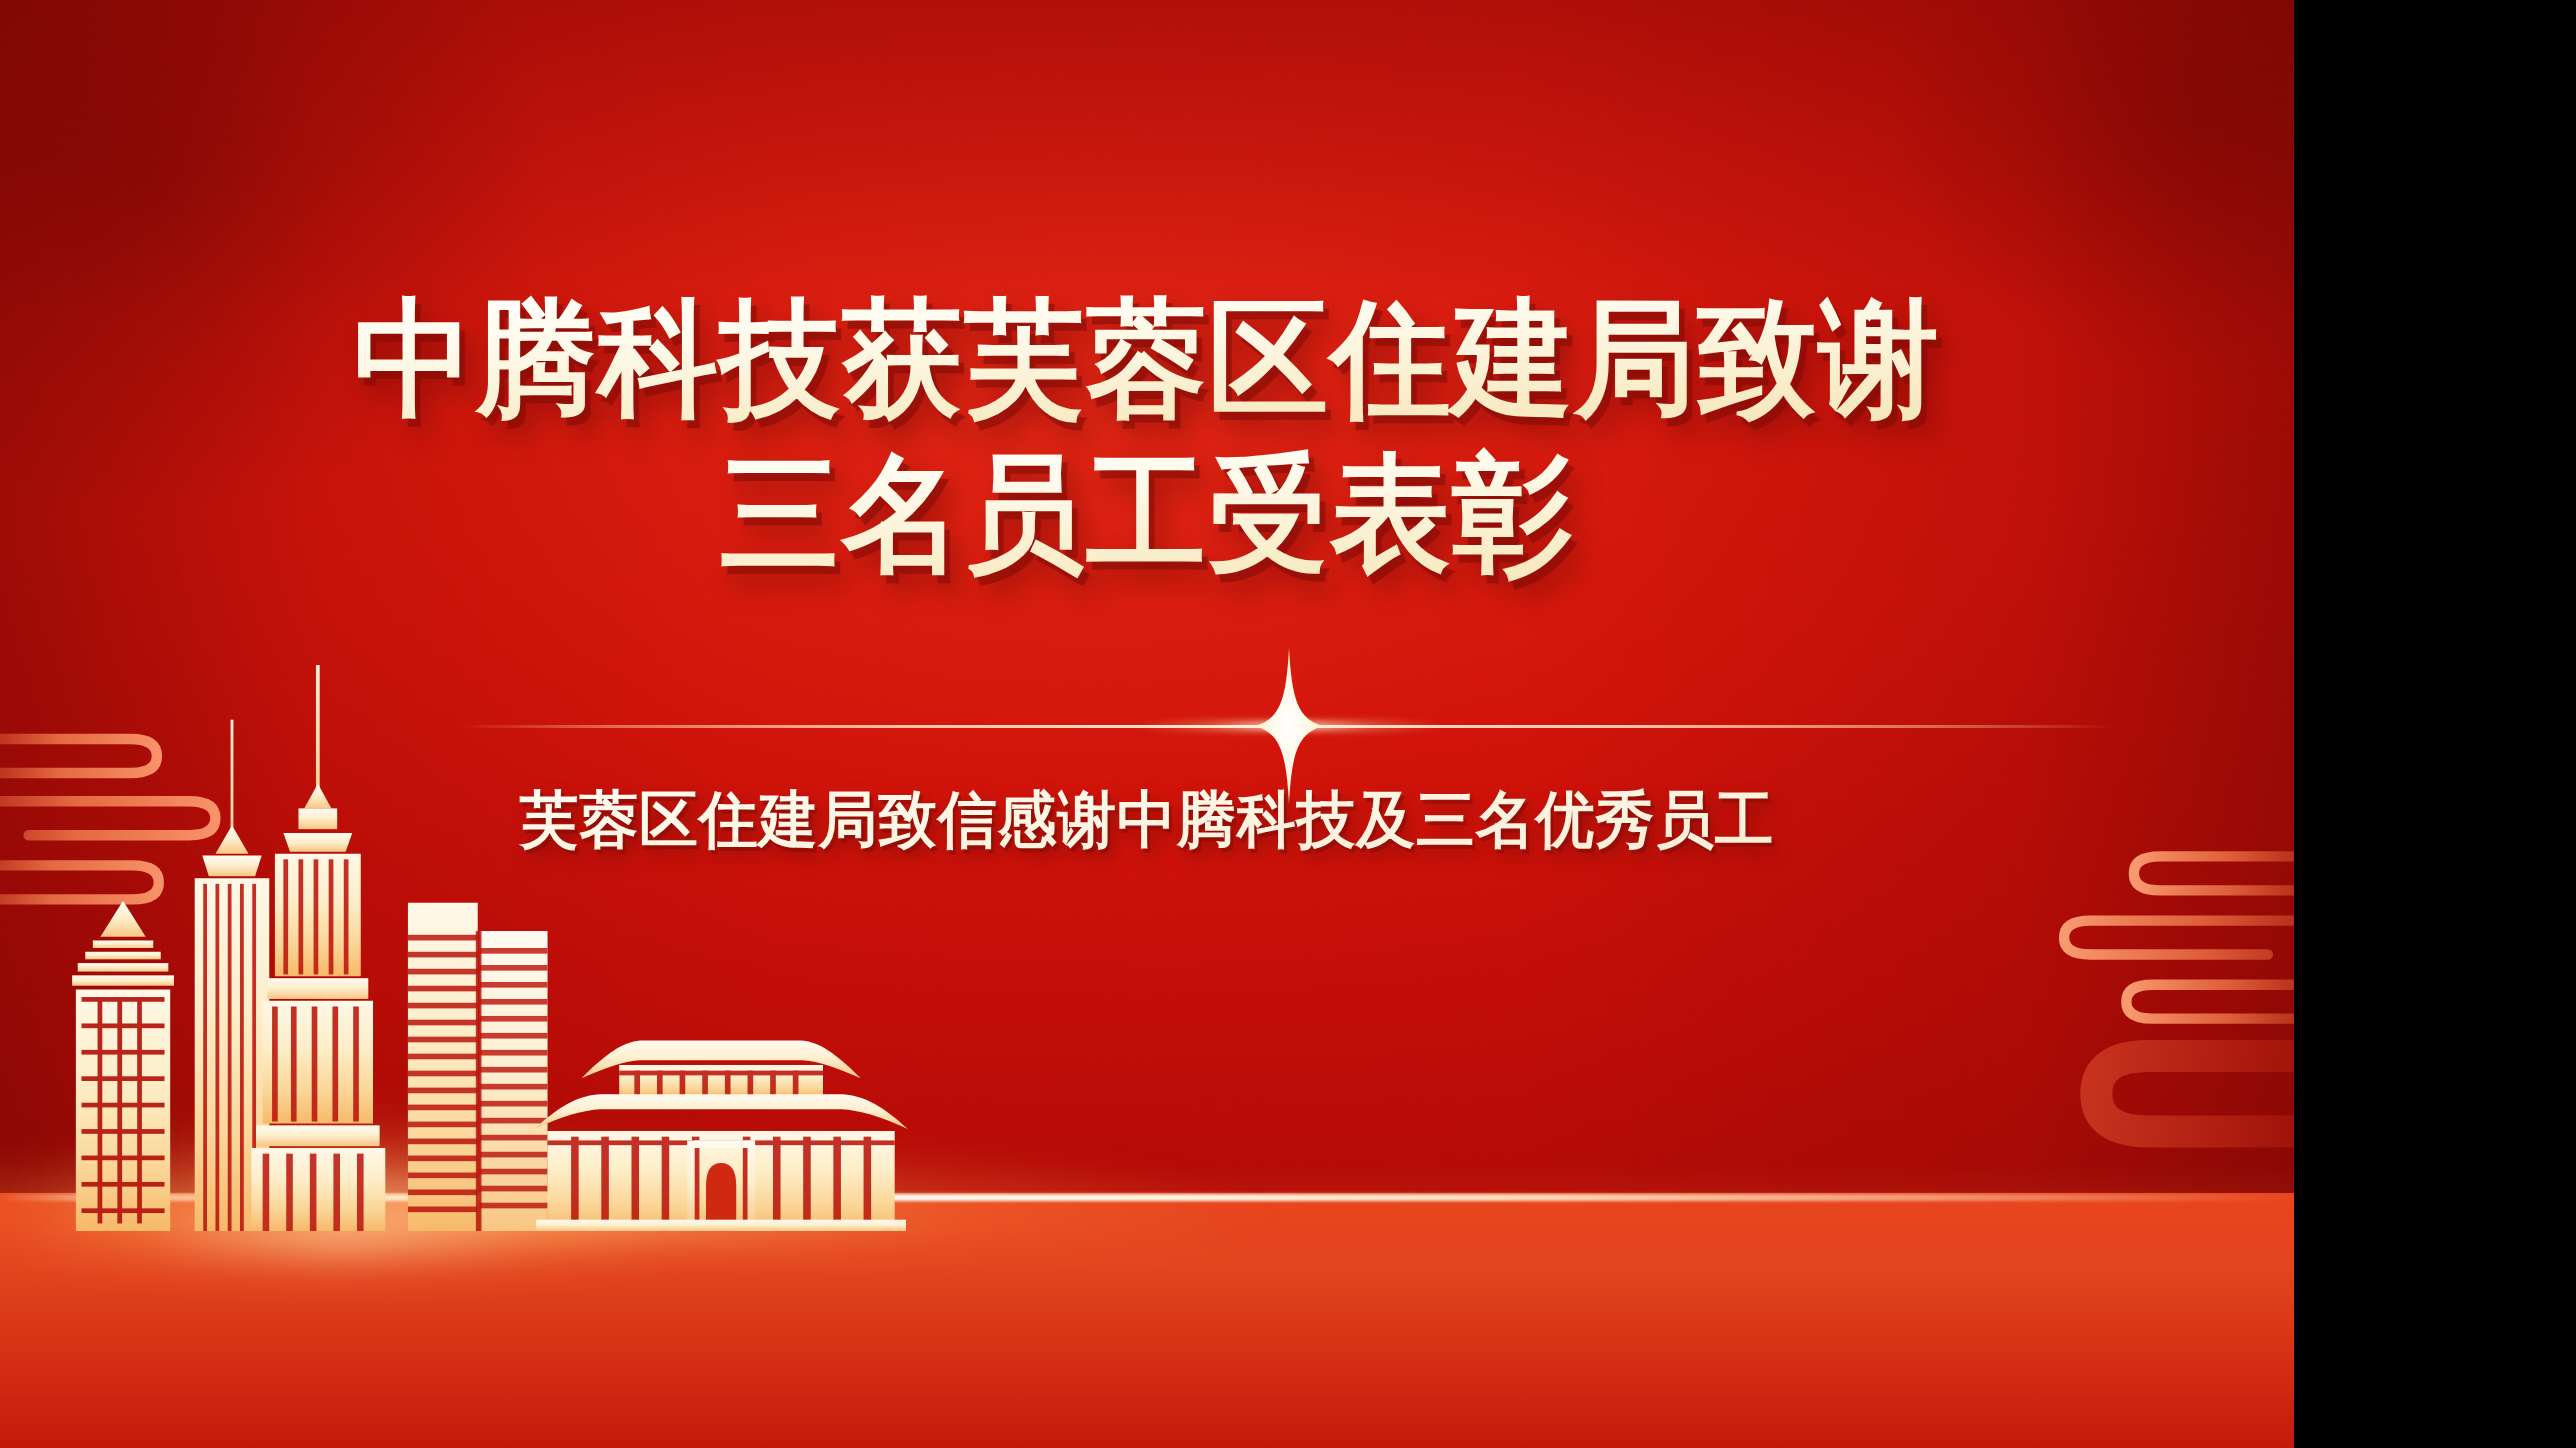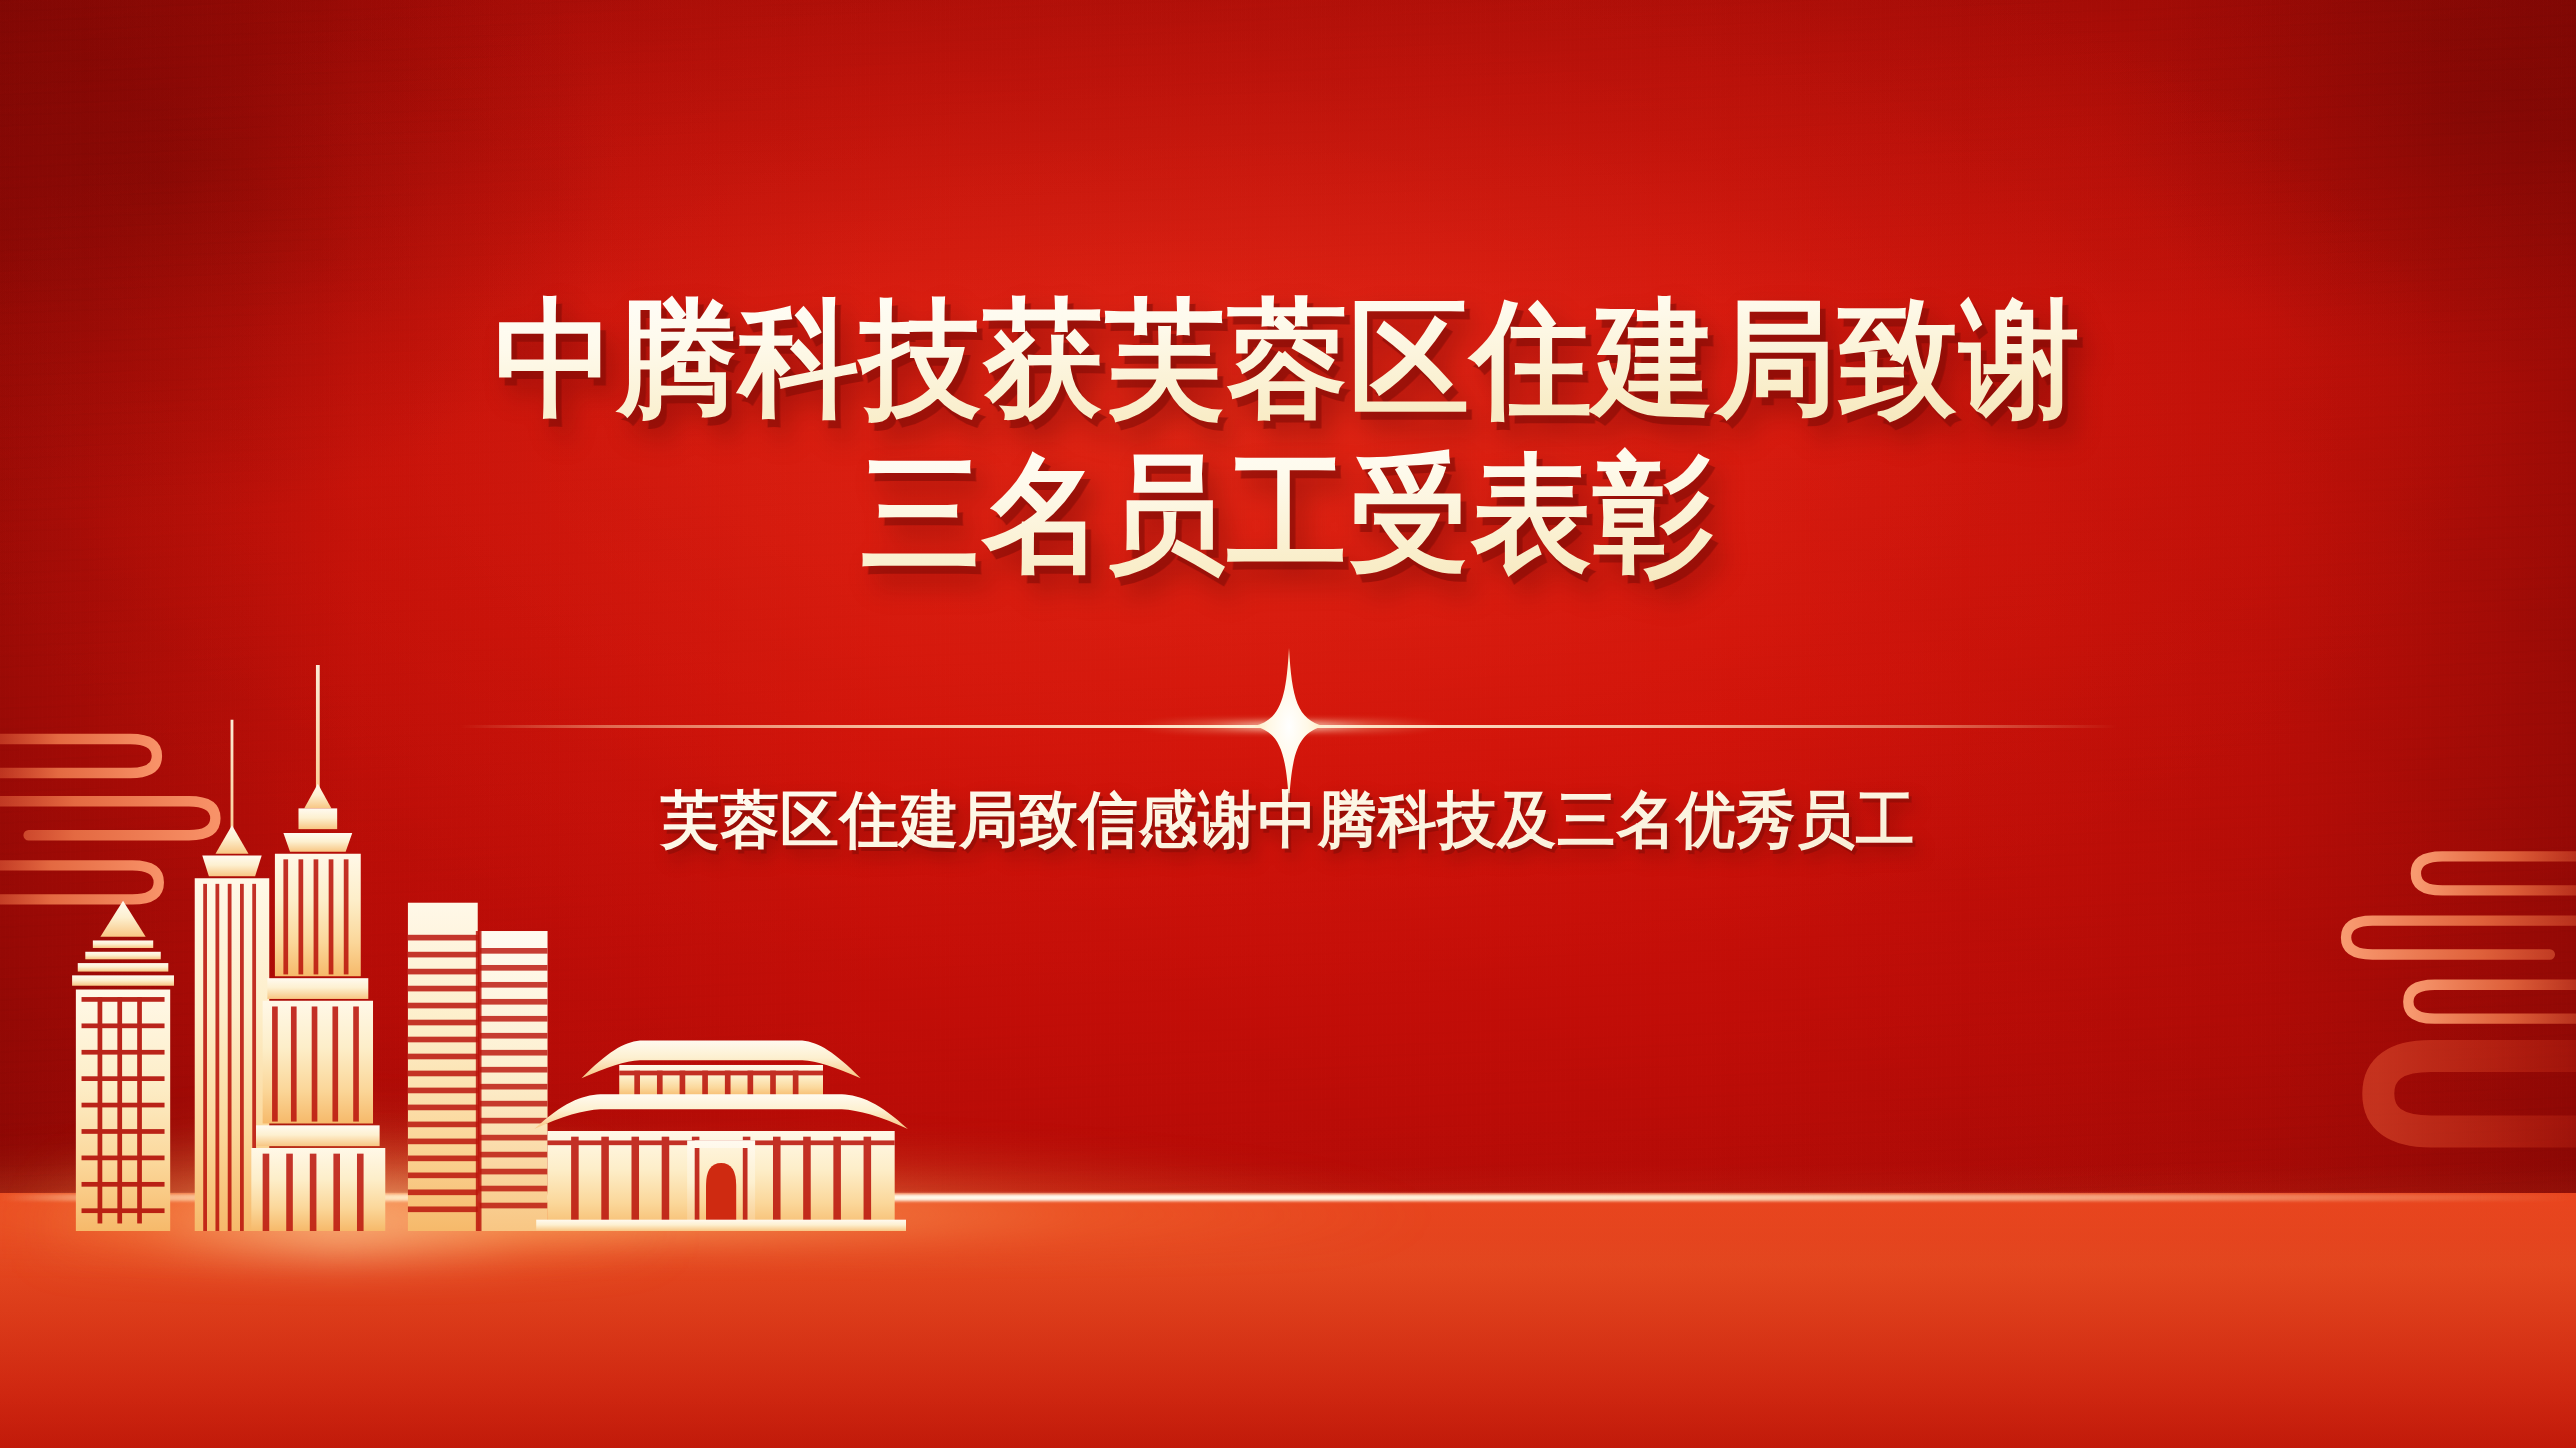--- a/index.html
+++ b/index.html
@@ -2,21 +2,21 @@
 <html style="font-size:15px"><head>
 <meta charset="utf-8">
 <style>
   html, body {
     margin: 0;
     padding: 0;
     background: #000;
   }
   #stage {
     position: relative;
-    width: 2576px;
+    width: 2294px;
     height: 1448px;
     overflow: hidden;
     font-family: "Liberation Sans", "DejaVu Sans", sans-serif;
     background: #c4100b;
   }
 
   
   .bg-base {
     position: absolute;
     inset: 0;

